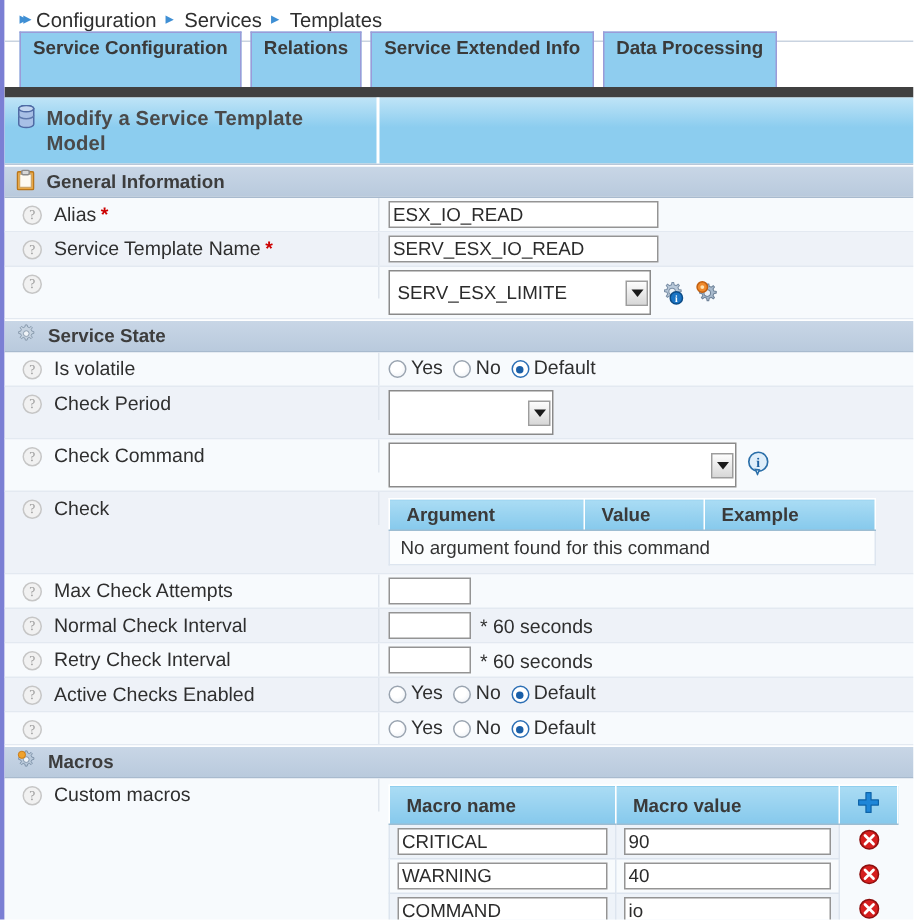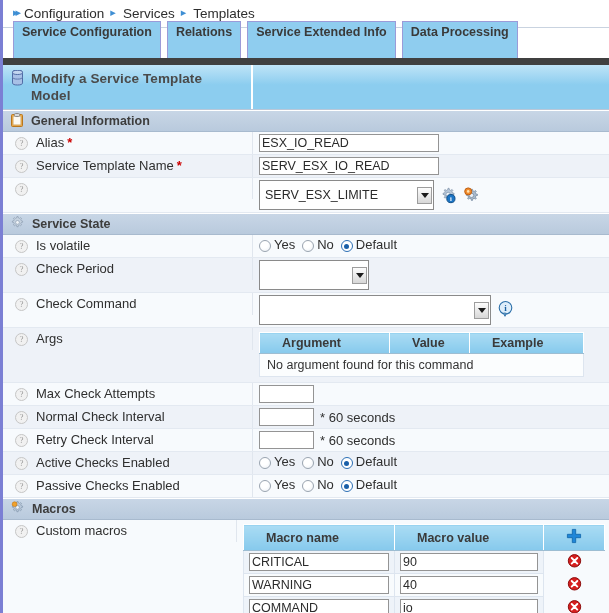--- a/index.html
+++ b/index.html
@@ -218,21 +218,21 @@
   .radio-label { font-size: 13px; color: #2f2f2f; margin-right: 3px; }
 
   
   .dtable { border-collapse: collapse; margin: 2px 0 3px 0; }
   .dtable th {
     background: linear-gradient(to bottom, #aadcf4 0%, #86c9ec 100%);
     color: #3a3a3a;
     font-size: 12.5px;
     font-weight: bold;
     text-align: left;
-    padding: 3px 22px;
+    padding: 3px 11px;
     border: 1px solid #ffffff;
     border-bottom: 1px solid #9dbdd2;
   }
   .dtable td {
     border: 1px solid #dde5ef;
     padding: 2px 5px;
     font-size: 12.5px;
     color: #2b2b2b;
     background: #f6f9fc;
   }
@@ -408,21 +408,21 @@
           <path d="M6.6 13 l1.4 3.3 1.2-3z" fill="#dfeefa" stroke="#2a6ea8" stroke-width="1"></path>
           <text x="8.5" y="11.3" font-size="9" font-family="Liberation Serif, serif" font-weight="bold" fill="#1b5fa0" text-anchor="middle">i</text>
         </svg>
       </span>
     </div>
   </div>
 
   <div class="row alt">
     <div class="cell-label">
       <span class="help">?</span>
-      <span>Args</span>
+      <span>Check</span>
     </div>
     <div class="cell-field">
       <table class="dtable" style="width:325px">
         <thead>
           <tr>
             <th style="width:130px">Argument</th>
             <th style="width:80px">Value</th>
             <th>Example</th>
           </tr>
         </thead>
@@ -486,21 +486,20 @@
           <span class="rd on"></span>
           <span class="radio-label">Default</span>
         </span>
       </div>
     </div>
   </div>
 
   <div class="row norm">
     <div class="cell-label">
       <span class="help">?</span>
-      <span>Passive Checks Enabled</span>
     </div>
     <div class="cell-field">
       <div class="radios">
         <span class="radio-item">
           <span class="rd"></span>
           <span class="radio-label">Yes</span>
         </span>
         <span class="radio-item">
           <span class="rd"></span>
           <span class="radio-label">No</span>

